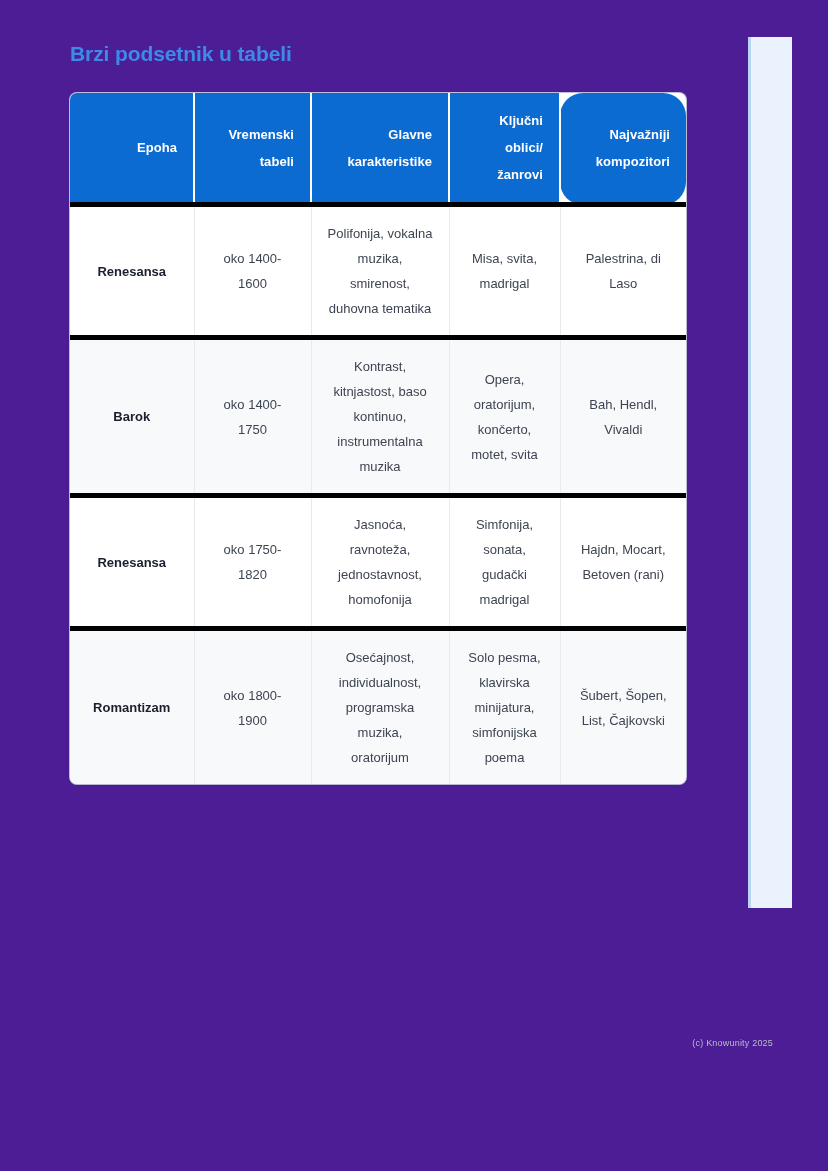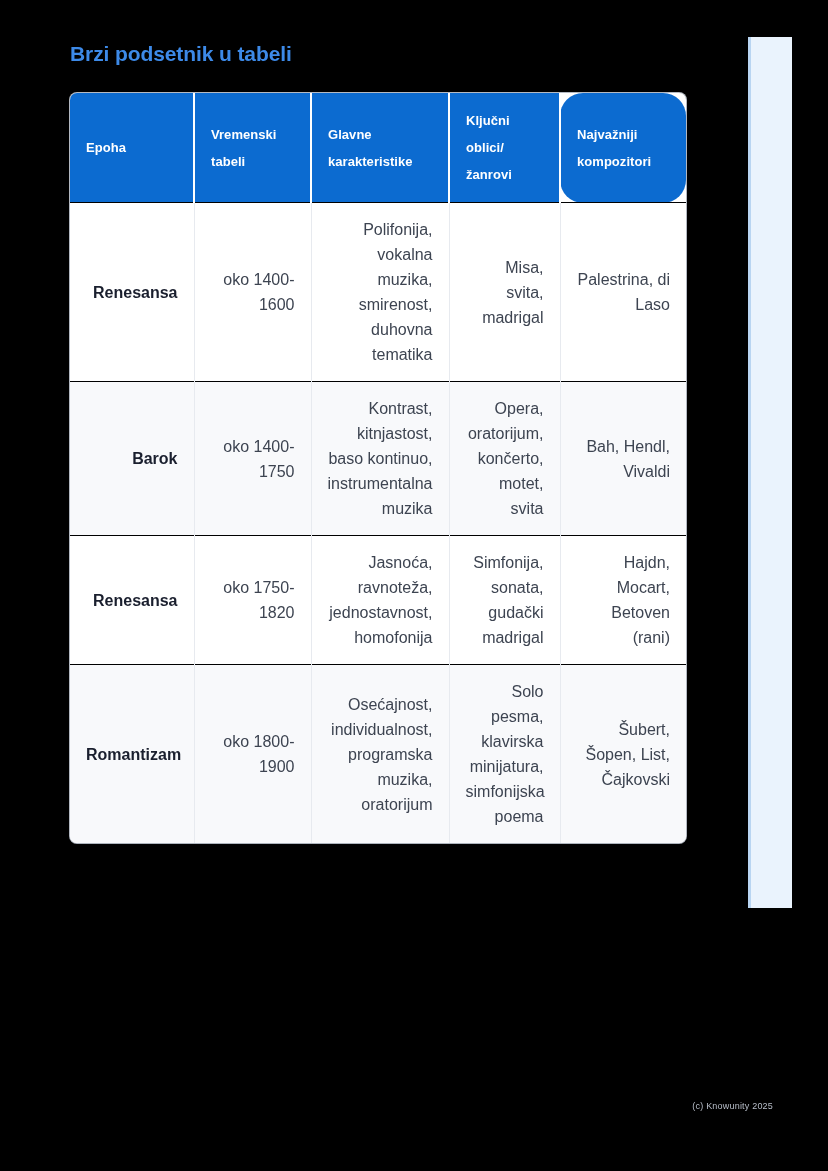--- a/index.html
+++ b/index.html
@@ -12,21 +12,21 @@
     background: #ffffff;
     font-family: "Liberation Sans", sans-serif;
     position: relative;
     overflow: hidden;
     -webkit-font-smoothing: antialiased;
   }
 
   .page {
     position: absolute;
     inset: 0;
-    background: #000000;
+    background: #4c1d95;
     padding-left: 8px;
   }
 
   
   .side-rail {
     position: absolute;
     left: 748px;
     top: 37px;
     width: 44px;
     height: 871px;
@@ -71,60 +71,60 @@
   table.reference-table col.c2 { width: 138px; }
   table.reference-table col.c3 { width: 111px; }
   table.reference-table col.c4 { width: 126px; }
 
   thead th {
     background: #0c6bd0;
     color: #ffffff;
     font-size: 13px;
     font-weight: bold;
     line-height: 27px;
-    text-align: left;
+    text-align: right;
     vertical-align: middle;
     padding: 14px 16px;
     height: 84px;
     box-sizing: border-box;
     border-right: 2px solid #ffffff;
     letter-spacing: 0.05px;
   }
   thead th:last-child { border-right: none; border-radius: 23px; }
 
   tbody td {
-    font-size: 16px;
+    font-size: 13px;
     line-height: 25px;
     color: #3d4451;
     vertical-align: middle;
-    text-align: right;
+    text-align: center;
     padding: 14px 16px;
     box-sizing: border-box;
     border-right: 1px solid #e7eaef;
-    border-top: 1px solid #000000;
+    border-top: 5px solid #000000;
   }
   tbody td:last-child { border-right: none; }
 
   tbody td.epoch {
     font-weight: bold;
     color: #1a1f2e;
   }
 
   tbody tr.even td {
     background: #f8f9fb;
   }
   tbody tr.odd td {
     background: #ffffff;
   }
 
   
   .footer-credit {
     position: absolute;
     right: 55px;
-    top: 1101px;
+    top: 1038px;
     font-size: 9px;
     color: #b8bec9;
     letter-spacing: 0.2px;
     white-space: nowrap;
   }
 </style>
 </head>
 <body>
 
 <div class="page">

